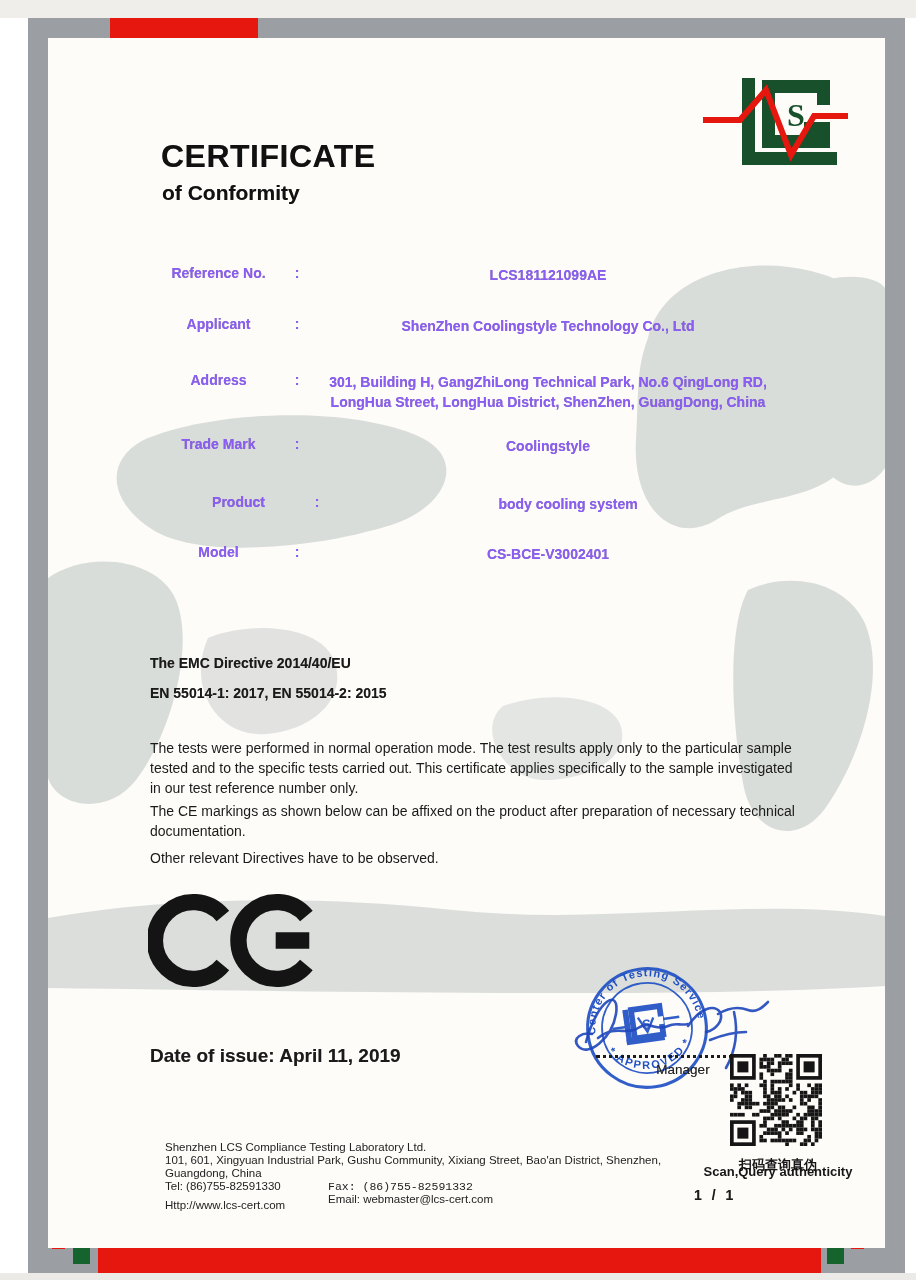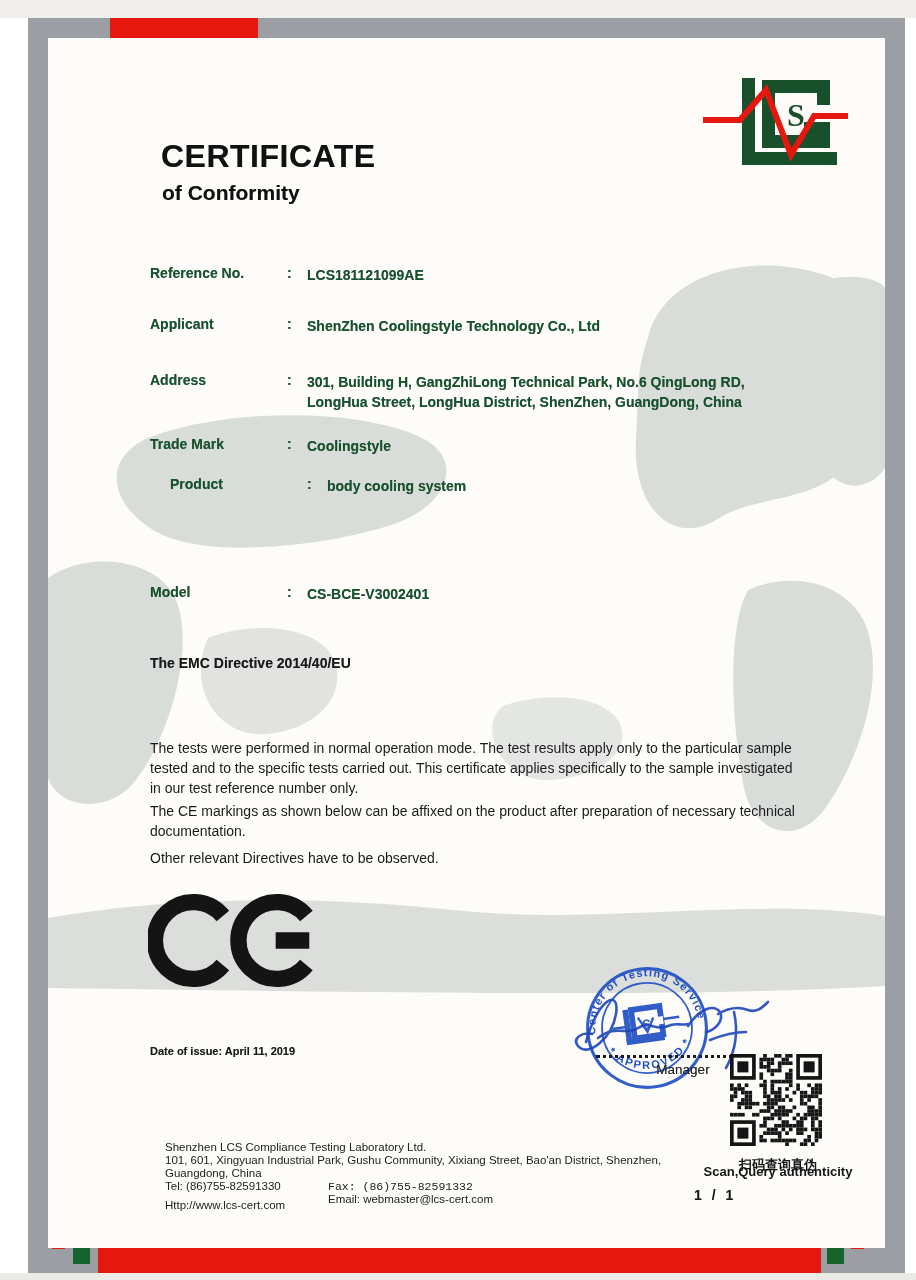--- a/index.html
+++ b/index.html
@@ -14,27 +14,27 @@
   .f-right{left:885px;top:18px;width:20px;height:1255px;}
   .f-bottom{left:28px;top:1248px;width:877px;height:25px;}
   .deco{position:absolute;}
   .red{background:#e6170e;}
   .green{background:#15632d;}
   .page{position:absolute;left:48px;top:38px;width:837px;height:1210px;background:#fdfcf9;overflow:hidden;}
   .wm{position:absolute;left:0;top:0;z-index:0;}
   .content{position:absolute;z-index:1;}
   .title{left:113px;top:100px;font-size:32px;font-weight:bold;letter-spacing:.5px;color:#111;}
   .subtitle{left:114px;top:143px;font-size:21px;font-weight:bold;color:#111;}
-  .frow{position:absolute;left:102px;display:flex;z-index:1;font-size:14px;font-weight:bold;color:#14532d;}
+  .frow{position:absolute;left:102px;display:flex;z-index:1;font-size:14px;font-weight:bold;color:#8b5cf6;text-align:center;}
   .frow .lab{width:137px;}
   .frow .col{width:20px;}
   .frow .val{width:482px;line-height:20px;}
   .para{position:absolute;left:102px;width:645px;font-size:14px;line-height:20px;color:#1a1a1a;z-index:1;}
   .bold{font-weight:bold;}
-  .dateline{left:102px;top:1007px;font-size:11px;font-weight:bold;}
+  .dateline{left:102px;top:1007px;font-size:19px;font-weight:bold;}
   .stamp-wrap{position:absolute;left:532px;top:923px;width:134px;height:134px;transform:rotate(-8deg);z-index:2;}
   .sig-wrap{position:absolute;left:520px;top:942px;width:210px;height:95px;z-index:3;}
   .dotline{position:absolute;left:548px;top:1017px;width:168px;border-top:3px dotted #1c1c1c;z-index:3;}
   .manager{position:absolute;left:575px;top:1024px;width:120px;text-align:center;font-size:13.5px;color:#222;z-index:4;}
   .qr{position:absolute;left:682px;top:1016px;width:92px;height:92px;z-index:4;}
   .qr-cap{position:absolute;width:180px;left:640px;text-align:center;font-weight:bold;color:#161616;z-index:4;}
   .cap-zh{top:1110px;font-size:13px;margin-top:8px;}
   .cap-en{top:1126px;font-size:13px;}
   .pageno{position:absolute;left:646px;top:1149px;font-size:14px;font-weight:bold;letter-spacing:3px;z-index:4;}
   .foot{position:absolute;font-size:11.5px;line-height:13.2px;color:#222;z-index:4;}
@@ -110,32 +110,33 @@
     <div class="frow soft" style="top:334px;">
       <span class="lab">Address</span>
       <span class="col">:</span>
       <span class="val">301, Building H, GangZhiLong Technical Park, No.6 QingLong RD, LongHua Street, LongHua District, ShenZhen, GuangDong, China</span>
     </div>
     <div class="frow soft" style="top:398px;">
       <span class="lab">Trade Mark</span>
       <span class="col">:</span>
       <span class="val">Coolingstyle</span>
     </div>
-    <div class="frow soft" style="top:438px;padding-left:20px;">
+    <div class="frow soft" style="top:456px;padding-left:20px;">
       <span class="lab">Product</span>
       <span class="col">:</span>
       <span class="val">body cooling system</span>
     </div>
-    <div class="frow soft" style="top:506px;margin-top:40px;">
+    <div class="frow soft" style="top:506px;">
       <span class="lab">Model</span>
       <span class="col">:</span>
       <span class="val">CS-BCE-V3002401</span>
     </div>
 
     <div class="para bold soft" style="top:615px;">The EMC Directive 2014/40/EU</div>
+    <div class="para bold soft" style="top:645px;">EN 55014-1: 2017, EN 55014-2: 2015</div>
     <div class="para" style="top:700px;">The tests were performed in normal operation mode. The test results apply only to the particular sample tested and to the specific tests carried out. This certificate applies specifically to the sample investigated in our test reference number only.</div>
     <div class="para" style="top:810px;">Other relevant Directives have to be observed.</div>
     <div class="para" style="top:763px;">The CE markings as shown below can be affixed on the product after preparation of necessary technical documentation.</div>
 
     <svg class="ce" width="168" height="103" viewBox="0 0 175 105">
       <g fill="none" stroke="#141414" stroke-width="17">
         <path d="M 78,27 A 40,40 0 1 0 78,78"></path>
         <path d="M 165,27 A 40,40 0 1 0 165,78"></path>
         <path d="M 133,52.5 H 168"></path>
       </g>

